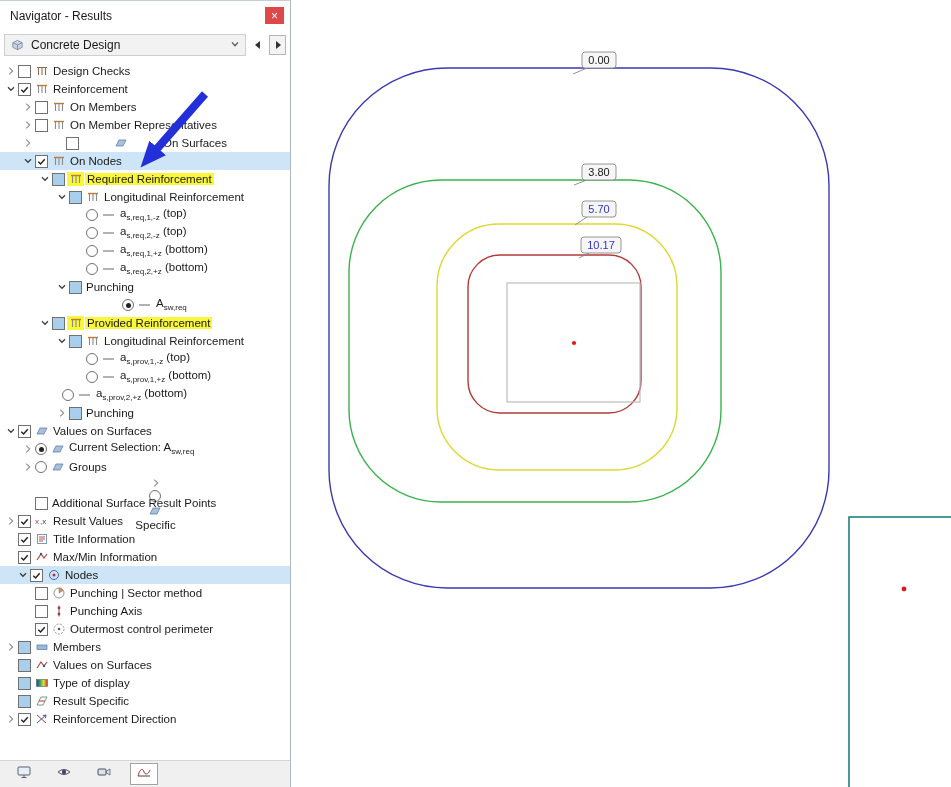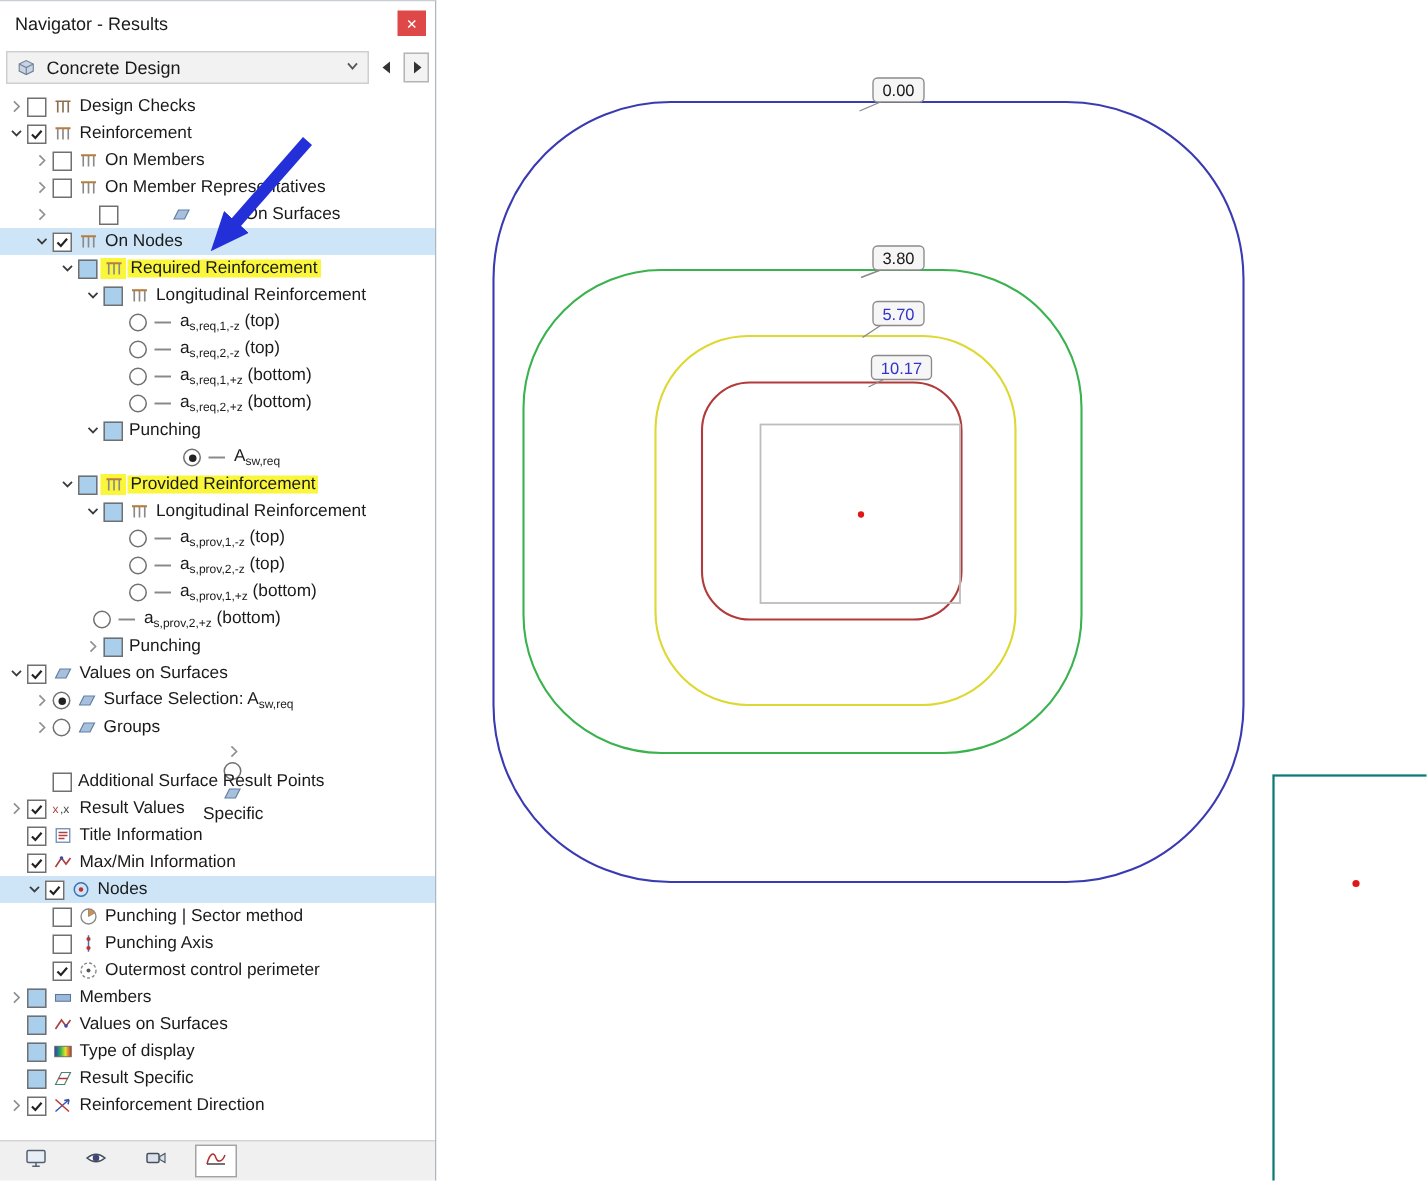--- a/index.html
+++ b/index.html
@@ -306,30 +306,20 @@
         <span class="lbl"><span>a</span><sub>s,prov,1,-z</sub><span> (top)</span></span>
       </div>
       <div class="row" style="padding-left: 72px;">
         <span class="sp"></span>
         <span class="rb"></span>
         <span class="icon">
           <svg width="14" height="14" viewBox="0 0 14 14">
             <line x1="1" y1="7" x2="12" y2="7" stroke="#888" stroke-width="1.3"></line>
           </svg>
         </span>
-        <span class="lbl"><span>a</span><sub>s,prov,2,-z</sub><span> (top)</span></span>
-      </div>
-      <div class="row" style="padding-left: 72px;">
-        <span class="sp"></span>
-        <span class="rb"></span>
-        <span class="icon">
-          <svg width="14" height="14" viewBox="0 0 14 14">
-            <line x1="1" y1="7" x2="12" y2="7" stroke="#888" stroke-width="1.3"></line>
-          </svg>
-        </span>
         <span class="lbl"><span>a</span><sub>s,prov,1,+z</sub><span> (bottom)</span></span>
       </div>
       <div class="row" style="padding-left: 48px;">
         <span class="sp"></span>
         <span class="rb"></span>
         <span class="icon">
           <svg width="14" height="14" viewBox="0 0 14 14">
             <line x1="1" y1="7" x2="12" y2="7" stroke="#888" stroke-width="1.3"></line>
           </svg>
         </span>
@@ -369,21 +359,21 @@
           </svg>
         </span>
         <span class="rb">
           <span class="dot"></span>
         </span>
         <span class="icon">
           <svg width="14" height="14" viewBox="0 0 14 14">
             <polygon points="2,10 5,4 12,4 9,10" fill="#a8c0dc" stroke="#6080a8" stroke-width="0.8"></polygon>
           </svg>
         </span>
-        <span class="lbl"><span>Surface Selection: A</span><sub>sw,req</sub><span></span></span>
+        <span class="lbl"><span>Current Selection: A</span><sub>sw,req</sub><span></span></span>
       </div>
       <div class="row" style="padding-left: 21px;">
         <span class="exp">
           <svg width="12" height="12" viewBox="0 0 14 14">
             <path d="M5 3 L9 7 L5 11" fill="none" stroke="#8f8f8f" stroke-width="1.3"></path>
           </svg>
         </span>
         <span class="rb"></span>
         <span class="icon">
           <svg width="14" height="14" viewBox="0 0 14 14">

